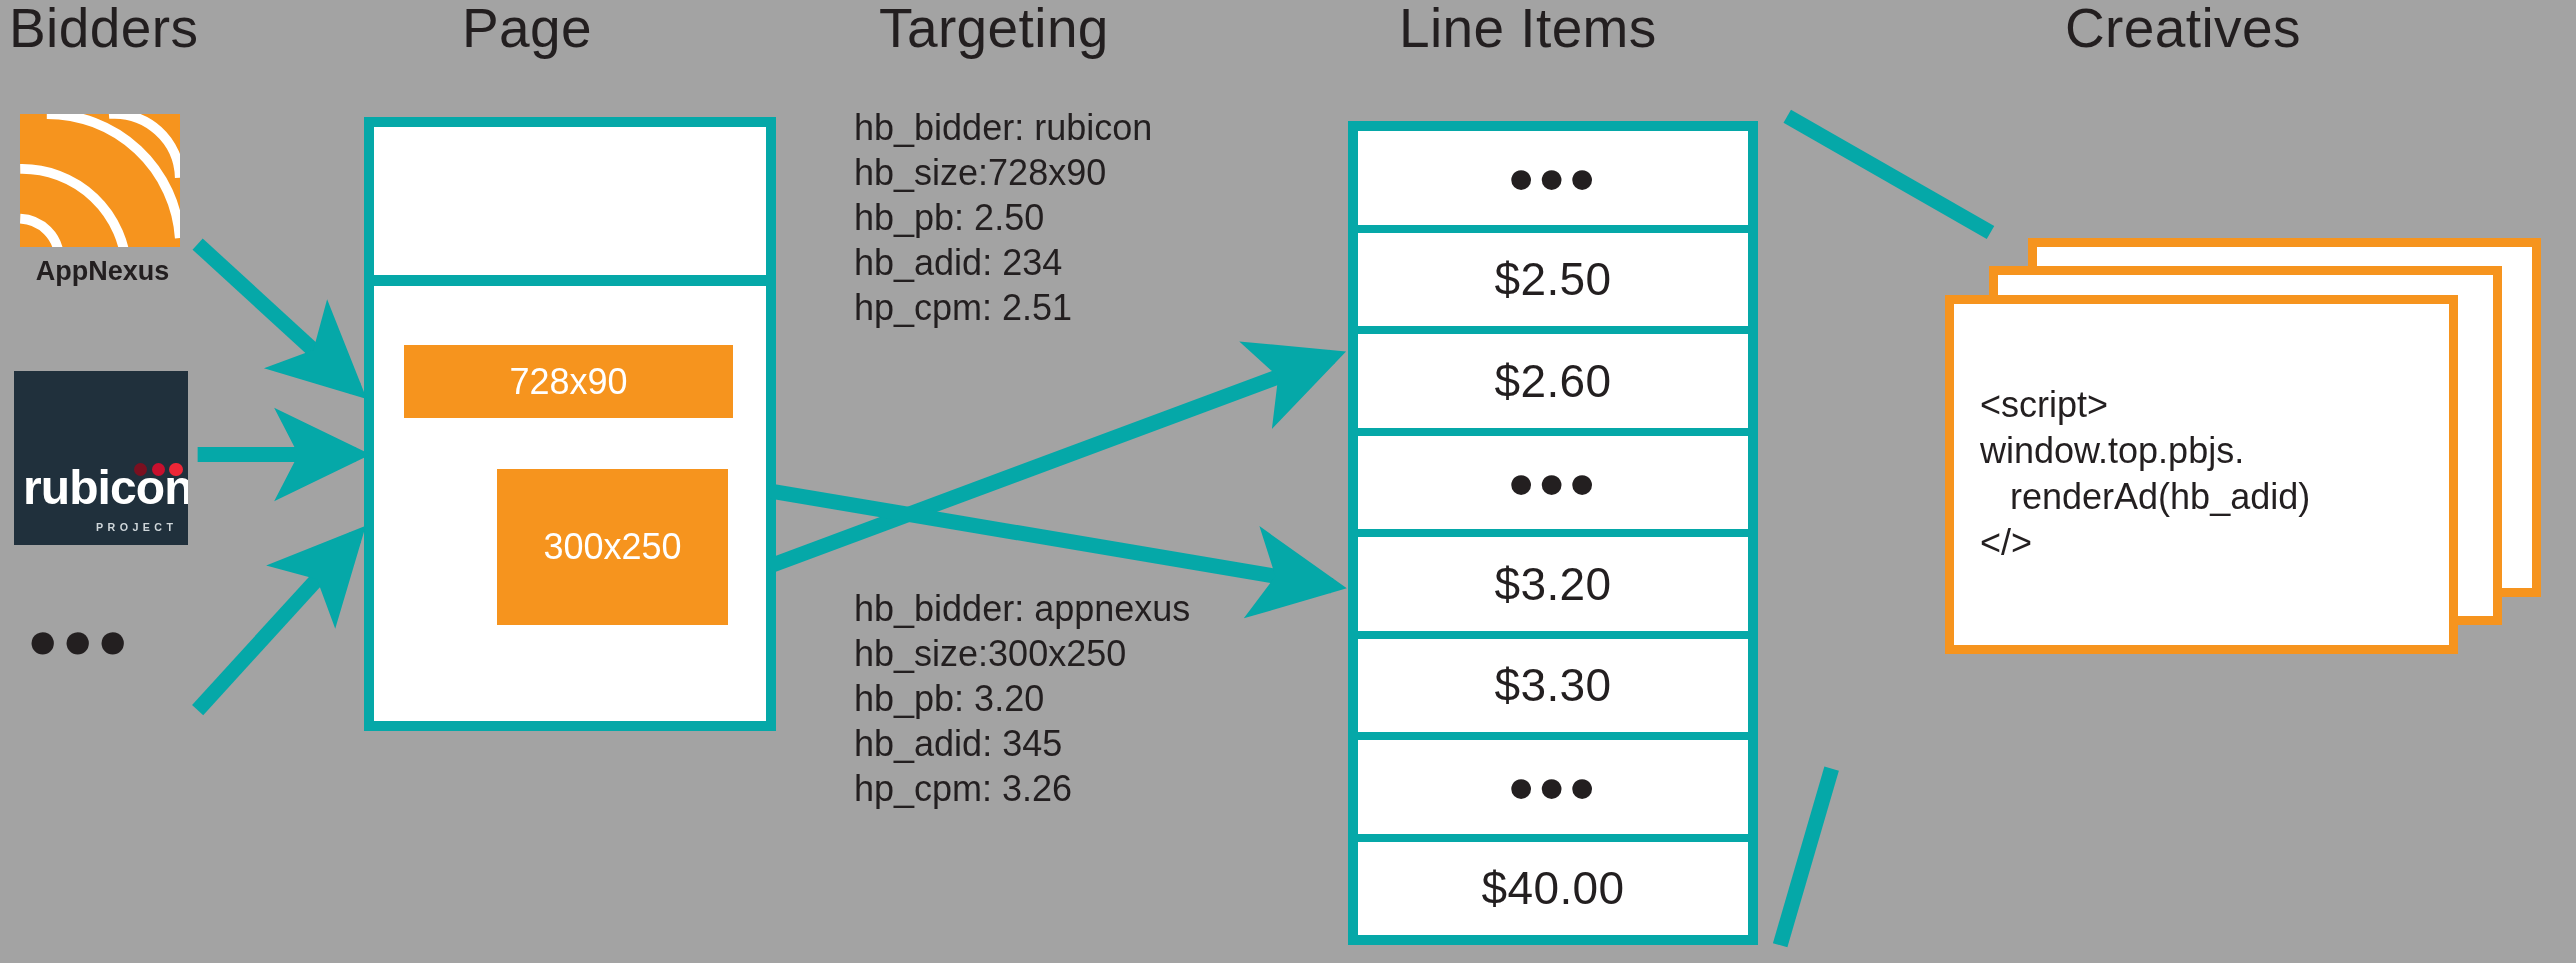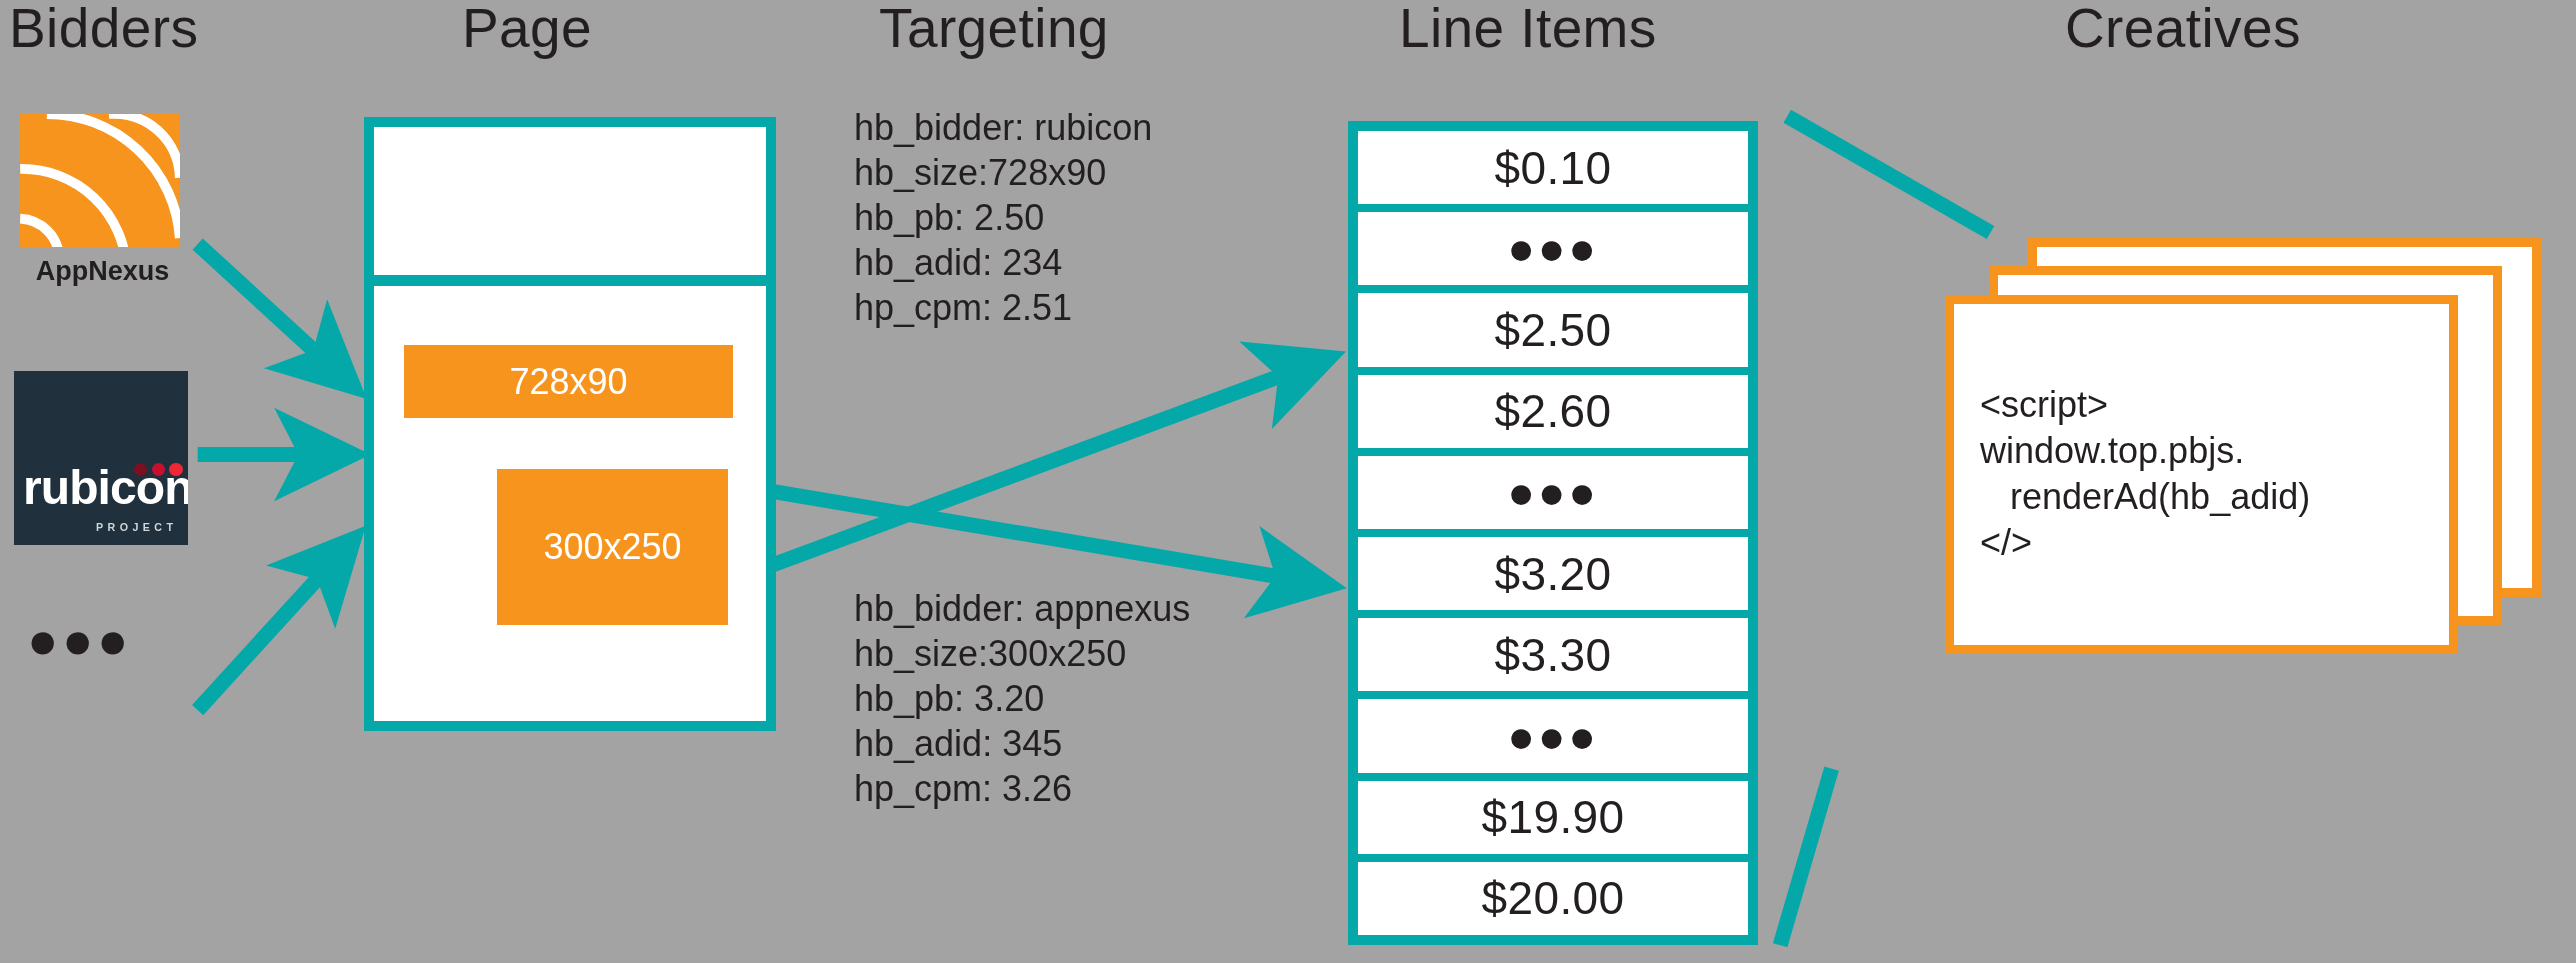--- a/index.html
+++ b/index.html
@@ -106,23 +106,20 @@
 hp_cpm: 2.51</div>
   <div class="abs targeting-block" id="targeting-2">hb_bidder: appnexus
 hb_size:300x250
 hb_pb: 3.20
 hb_adid: 345
 hp_cpm: 3.26</div>
 
   <div class="abs" id="lineitems-box">
     <div id="lineitems-inner">
       <div class="li-row">
-          <span class="li-val">$0.10</span>
-        </div>
-      <div class="li-row">
           <span class="li-dots">●●●</span>
         </div>
       <div class="li-row">
           <span class="li-val">$2.50</span>
         </div>
       <div class="li-row">
           <span class="li-val">$2.60</span>
         </div>
       <div class="li-row">
           <span class="li-dots">●●●</span>
@@ -130,24 +127,21 @@
       <div class="li-row">
           <span class="li-val">$3.20</span>
         </div>
       <div class="li-row">
           <span class="li-val">$3.30</span>
         </div>
       <div class="li-row">
           <span class="li-dots">●●●</span>
         </div>
       <div class="li-row">
-          <span class="li-val">$19.90</span>
-        </div>
-      <div class="li-row">
-          <span class="li-val">$20.00</span>
+          <span class="li-val">$40.00</span>
         </div>
     </div>
   </div>
 
   <div class="creative-card" id="creative-3"></div>
   <div class="creative-card" id="creative-2"></div>
   <div class="creative-card" id="creative-1"></div>
   <div class="abs" id="creative-code">&lt;script&gt;
 window.top.pbjs.
    renderAd(hb_adid)

